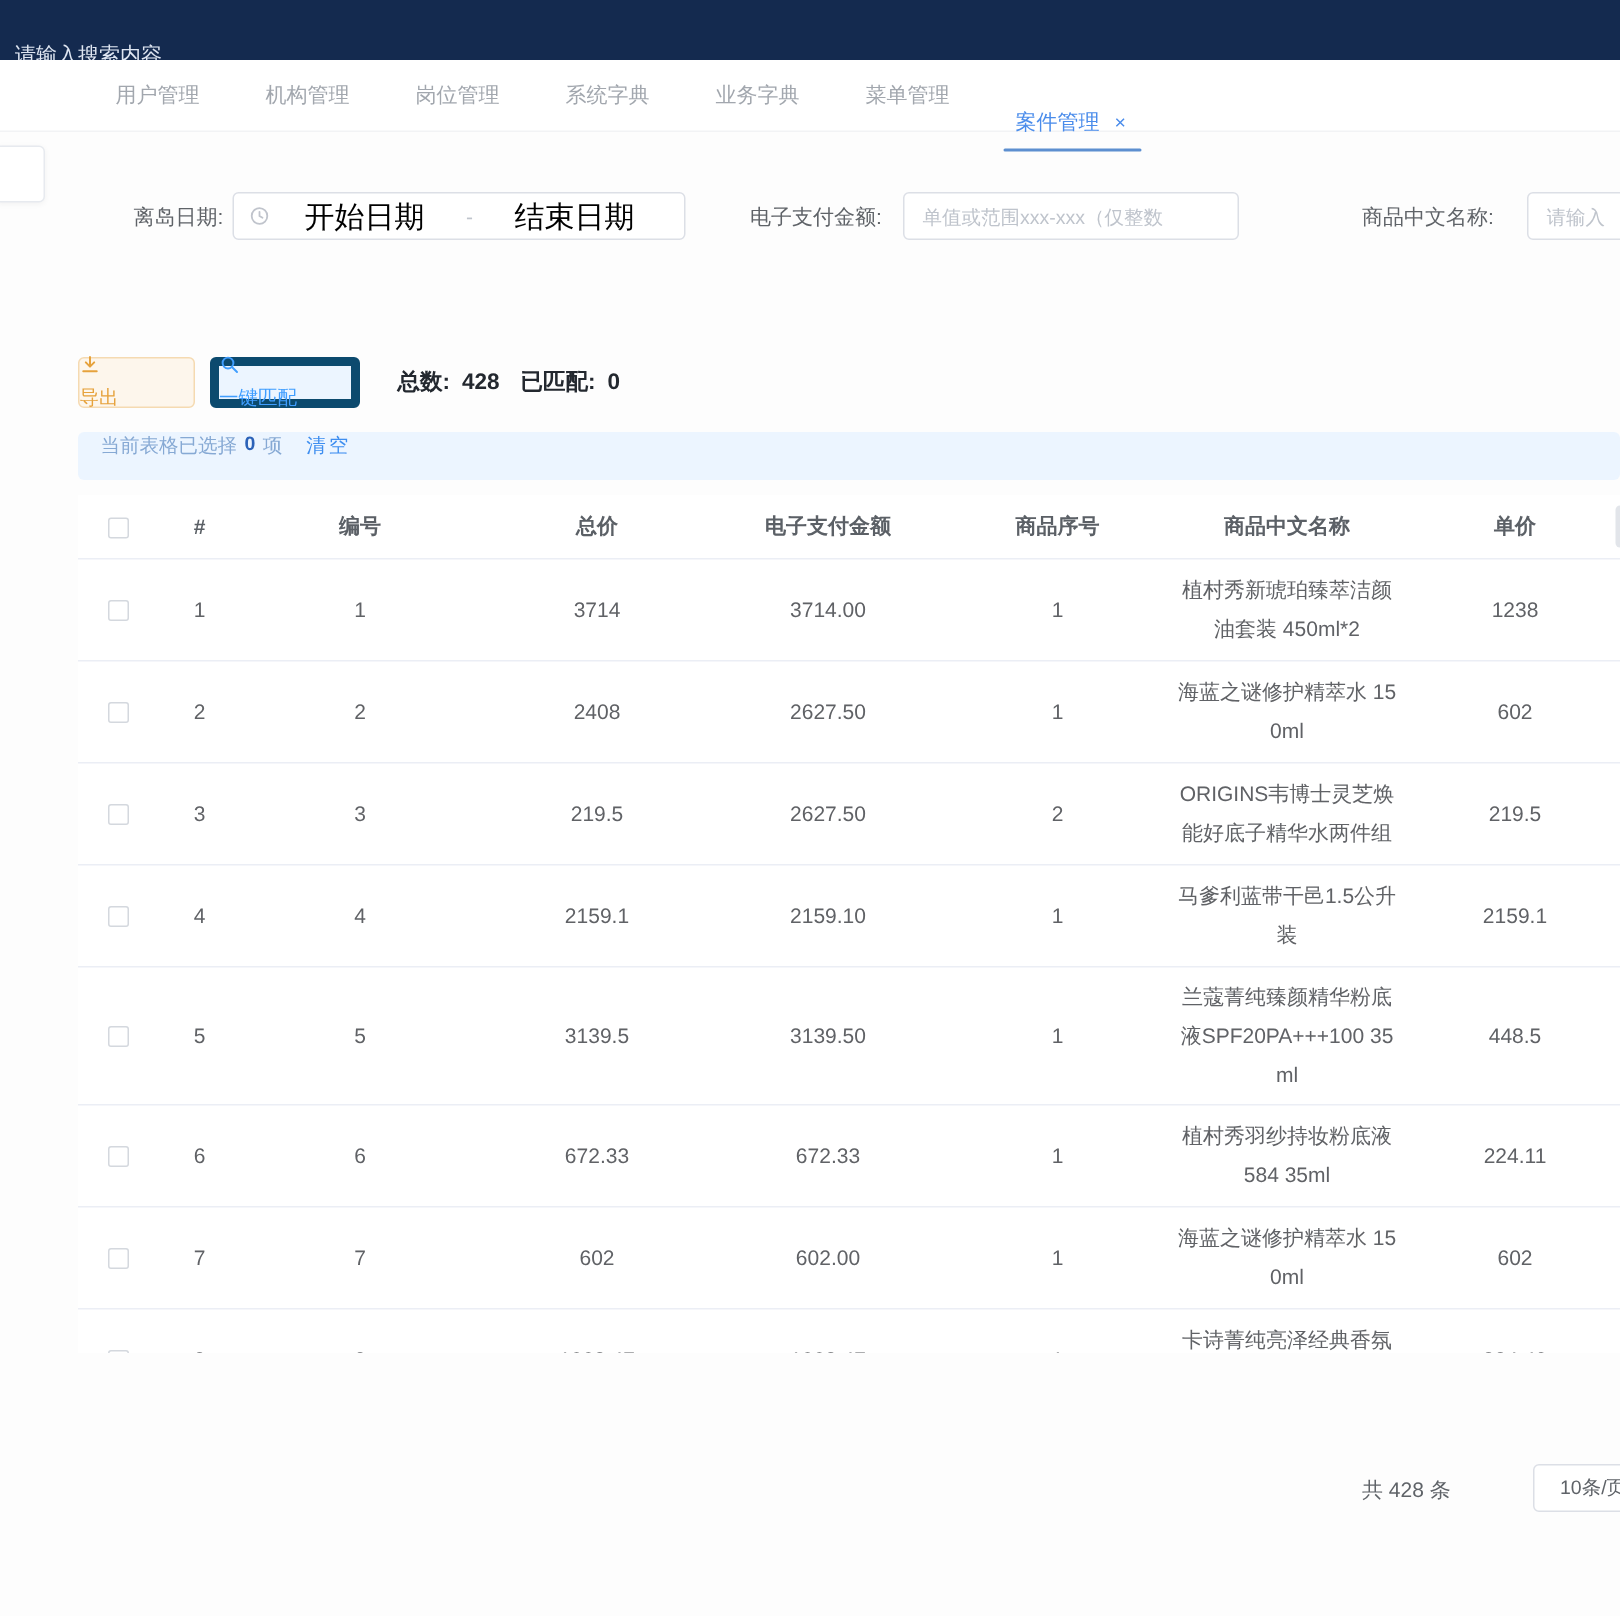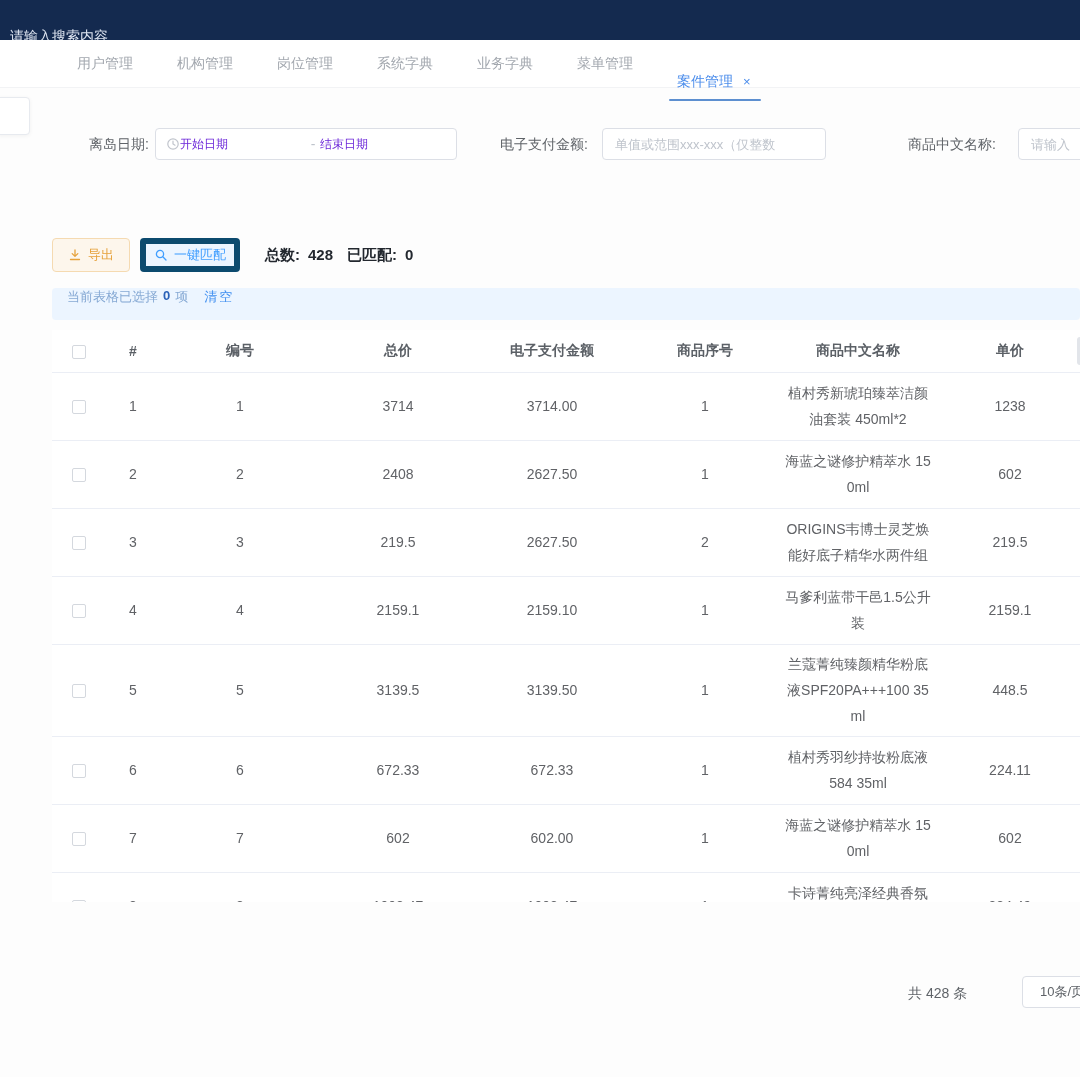--- a/index.html
+++ b/index.html
@@ -23,32 +23,32 @@
   .collapsed-box { position:absolute; left:-2px; top:97px; width:32px; height:38px; background:#fff;
                    border:1px solid #e7eaef; border-radius:0 4px 4px 0; box-shadow:0 1px 4px rgba(0,0,0,.05); }
 
   
   .filter-label { position:absolute; top:128px; height:32px; line-height:32px; font-size:14px; color:#5f6368; }
   .lbl-date { left:89px; }
   .lbl-amount { left:500px; }
   .lbl-name { left:908px; }
   .input-box { position:absolute; top:128px; height:32px; background:#fff; border:1px solid #dcdfe6; border-radius:4px; }
   .date-range { left:155px; width:302px; display:flex; align-items:center; padding:0 10px; }
-  .date-range .ph { flex:1; text-align:left; font-size:12px; color:#6d28d9; }
+  .date-range .ph { flex:1; text-align:center; font-size:20px; color:#000000; }
   .date-range .sep { width:14px; text-align:center; font-size:14px; color:#bfc4cc; }
   .amount-input { left:602px; width:224px; }
   .name-input { left:1018px; width:140px; }
   .input-box input { width:100%; height:30px; border:none; outline:none; background:transparent;
                      font-size:13px; color:#5f6368; padding:0 12px; font-family:inherit; }
   .input-box input::placeholder { color:#bfc4cc; }
   .icon-14 { width:14px; height:14px; flex:0 0 14px; }
 
   
-  .btn { position:absolute; top:238px; height:34px; border-radius:4px; display:flex; align-items:center;
-         justify-content:center; gap:6px; font-size:13px; cursor:pointer; }
+  .btn { position:absolute; top:238px; height:34px; border-radius:4px; display:flex; align-items:flex-start;
+         justify-content:center; gap:6px; font-size:13px; cursor:pointer;flex-direction:column; }
   .btn-export { left:52px; width:78px; background:#fdf6ec; border:1px solid #f5dab1; color:#e6a23c; }
   .btn-match { left:140px; width:100px; background:#ecf5ff; border:6px solid #0c4a6e; color:#409eff; }
   .stats { position:absolute; left:265px; top:238px; height:34px; line-height:34px; font-size:15px;
            font-weight:700; color:#23282f; }
   .stats .val { margin:0 14px 0 8px; }
   .stats .val2 { margin-left:8px; }
 
   
   .select-bar { position:absolute; left:52px; top:288px; width:1028px; height:32px; background:#ecf5ff;
                 border-radius:4px; display:flex; align-items:flex-start; font-size:13px; padding-left:15px; color:#86a9d4; }

